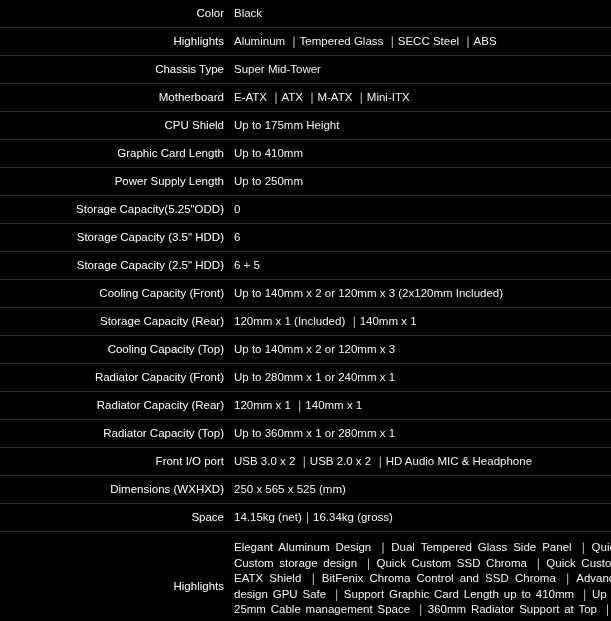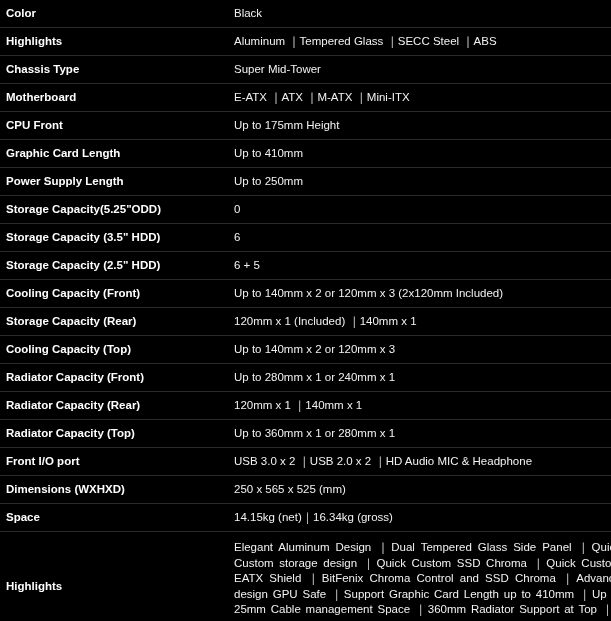--- a/index.html
+++ b/index.html
@@ -23,23 +23,24 @@
     border-bottom: 1px solid #2b2b2b;
   }
   .spec-table td {
     vertical-align: top;
     padding: 6px 4px 6px 6px;
     font-size: 11.5px;
     line-height: 15px;
   }
   td.label {
     width: 218px;
-    font-weight: bold;
+    font-weight: normal;
     color: #ffffff;
     white-space: nowrap;
+    text-align: right;
   }
   td.value {
     width: 387px;
     color: #f2f2f2;
     font-weight: normal;
   }
   .row-highlights td {
     padding-top: 8px;
     padding-bottom: 8px;
   }
@@ -66,21 +67,21 @@
     </tr>
     <tr>
       <td class="label">Chassis Type</td>
       <td class="value">Super Mid-Tower</td>
     </tr>
     <tr>
       <td class="label">Motherboard</td>
       <td class="value">E-ATX ｜ATX ｜M-ATX ｜Mini-ITX</td>
     </tr>
     <tr>
-      <td class="label">CPU Front</td>
+      <td class="label">CPU Shield</td>
       <td class="value">Up to 175mm Height</td>
     </tr>
     <tr>
       <td class="label">Graphic Card Length</td>
       <td class="value">Up to 410mm</td>
     </tr>
     <tr>
       <td class="label">Power Supply Length</td>
       <td class="value">Up to 250mm</td>
     </tr>

